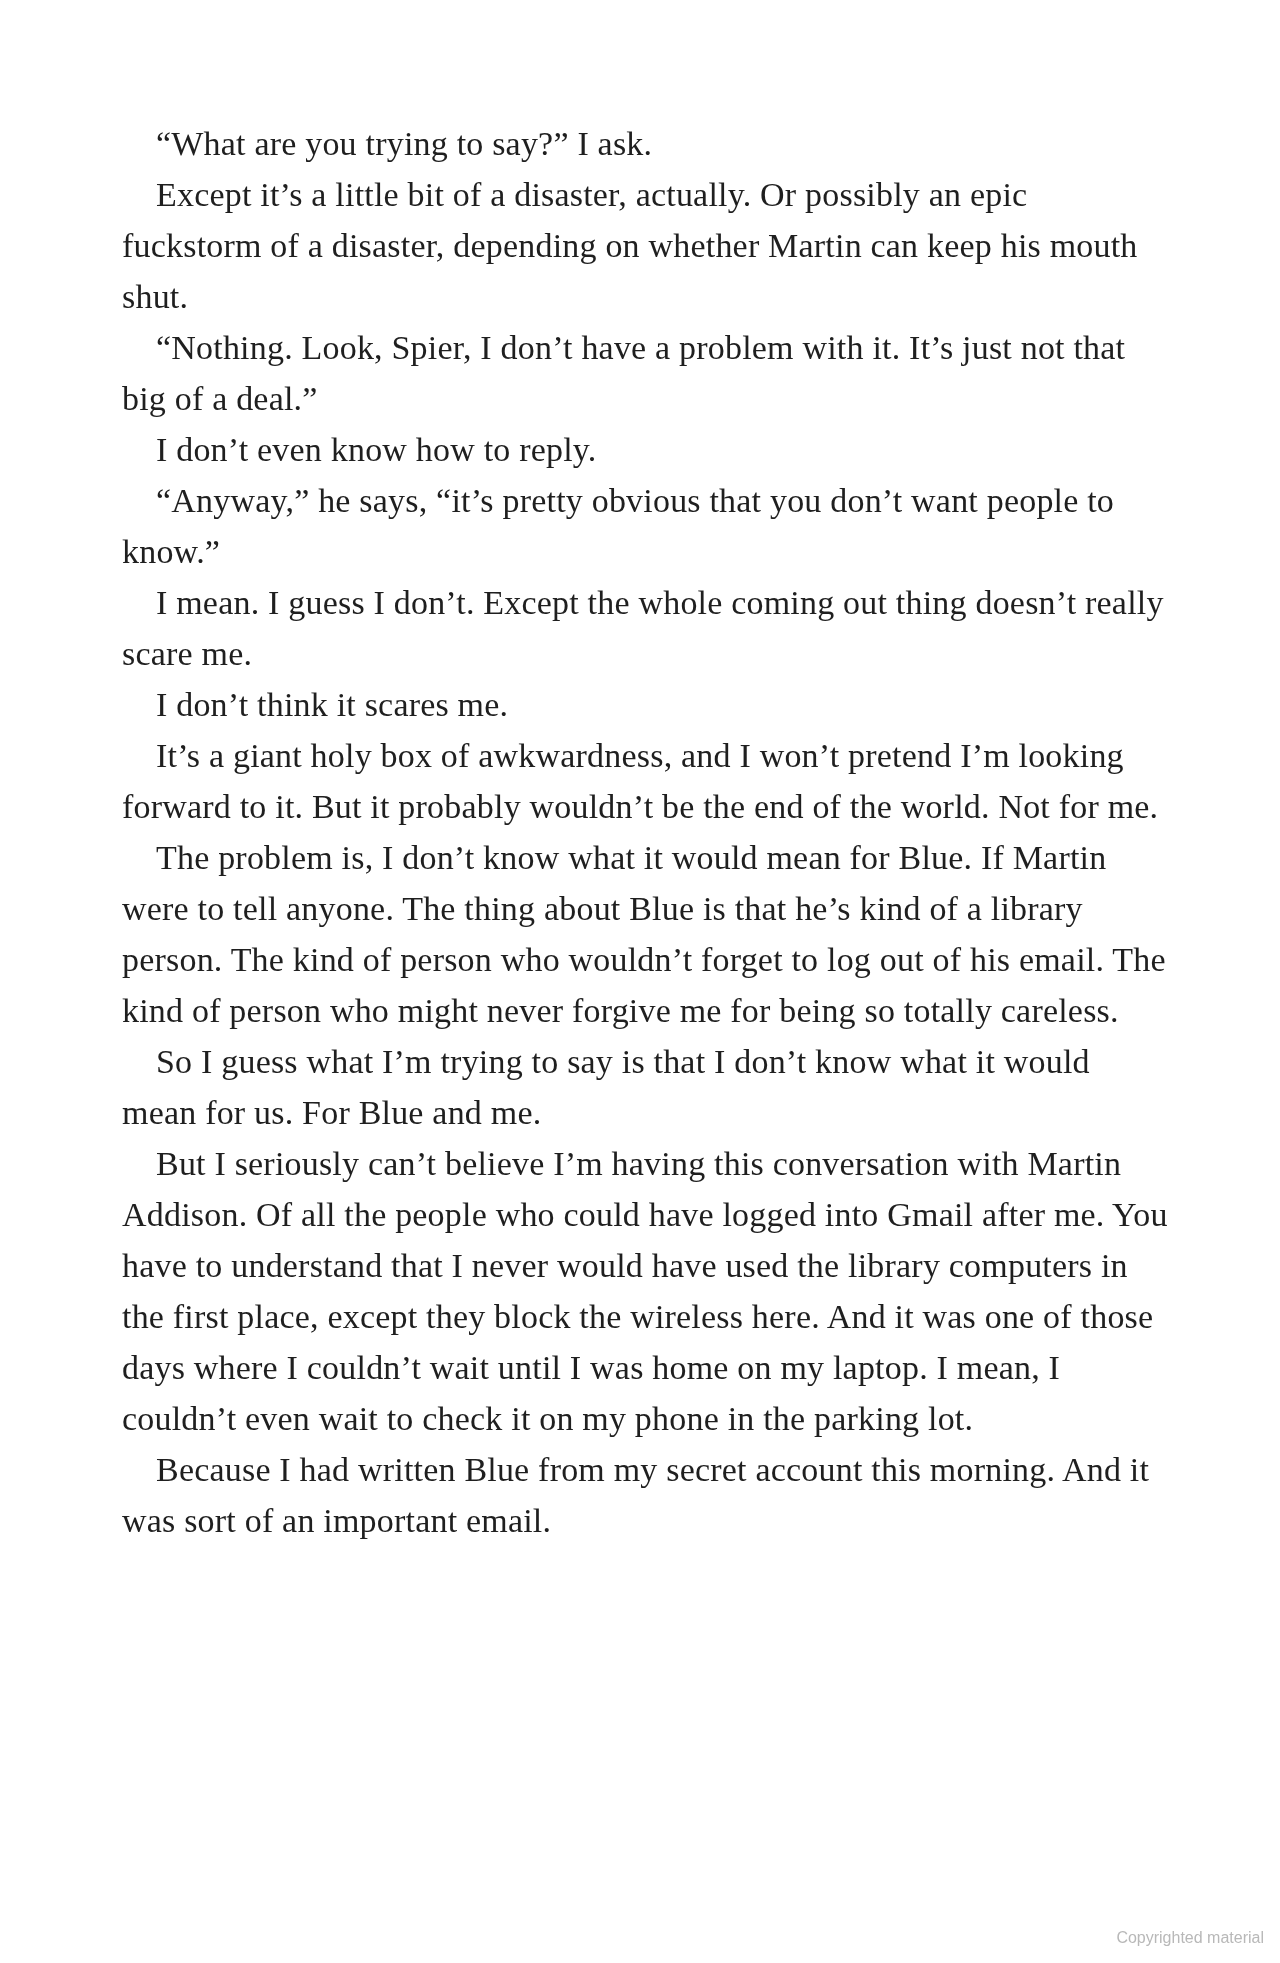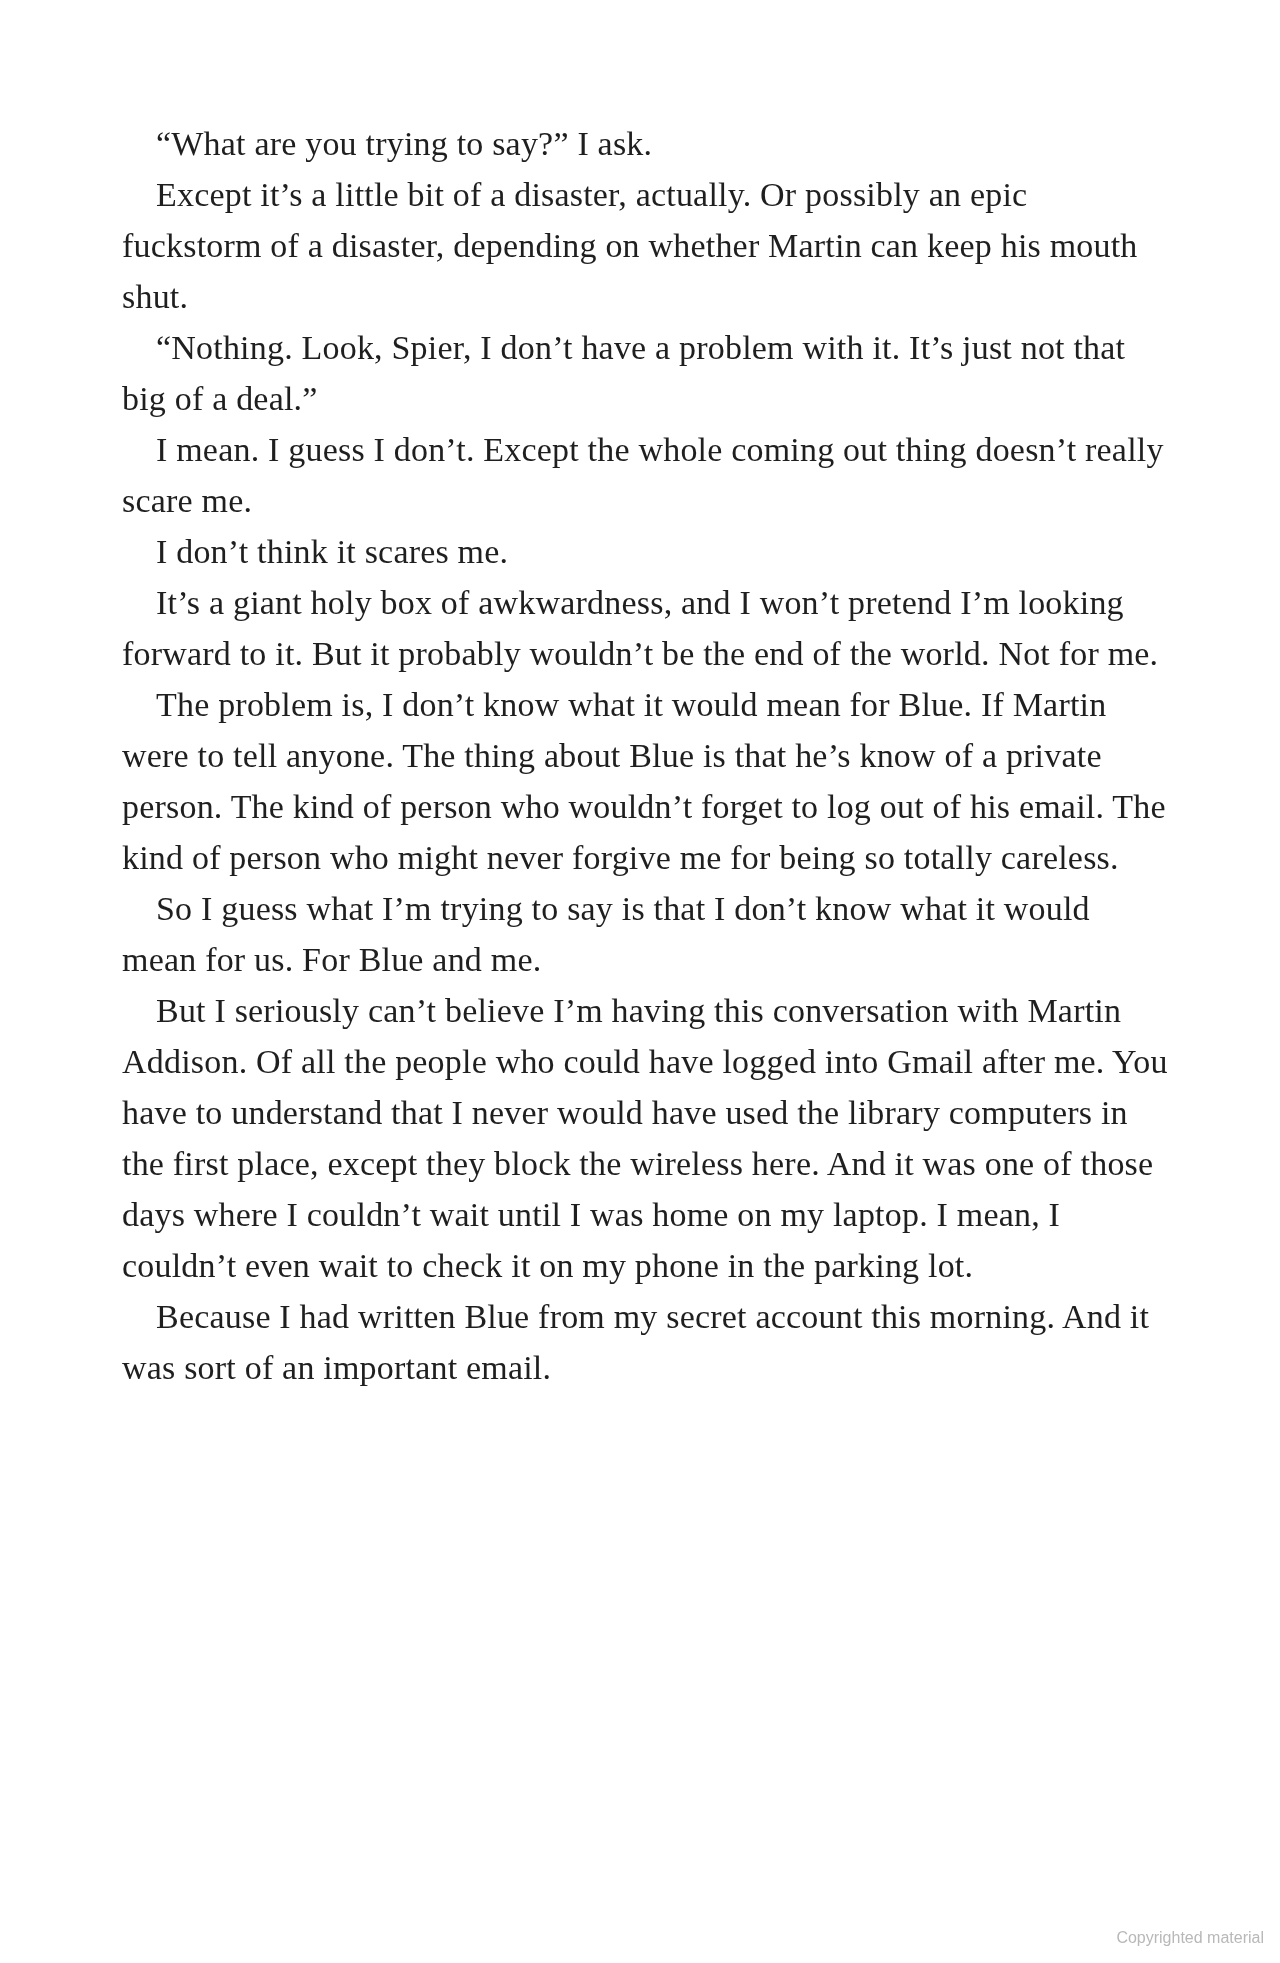--- a/index.html
+++ b/index.html
@@ -40,23 +40,25 @@
   }
 </style>
 </head>
 <body>
 
 <main class="page">
   <div class="text-block" id="text-block">
       <p>“What are you trying to say?” I ask.</p>
       <p>Except it’s a little bit of a disaster, actually. Or possibly an epic fuckstorm of a disaster, depending on whether Martin can keep his mouth shut.</p>
       <p>“Nothing. Look, Spier, I don’t have a problem with it. It’s just not that big of a deal.”</p>
+      <p>I don’t even know how to reply.</p>
+      <p>“Anyway,” he says, “it’s pretty obvious that you don’t want people to know.”</p>
       <p>I mean. I guess I don’t. Except the whole coming out thing doesn’t really scare me.</p>
       <p>I don’t think it scares me.</p>
       <p>It’s a giant holy box of awkwardness, and I won’t pretend I’m looking forward to it. But it probably wouldn’t be the end of the world. Not for me.</p>
-      <p>The problem is, I don’t know what it would mean for Blue. If Martin were to tell anyone. The thing about Blue is that he’s know of a private person. The kind of person who wouldn’t forget to log out of his email. The kind of person who might never forgive me for being so totally careless.</p>
+      <p>The problem is, I don’t know what it would mean for Blue. If Martin were to tell anyone. The thing about Blue is that he’s kind of a library person. The kind of person who wouldn’t forget to log out of his email. The kind of person who might never forgive me for being so totally careless.</p>
       <p>So I guess what I’m trying to say is that I don’t know what it would mean for us. For Blue and me.</p>
       <p>But I seriously can’t believe I’m having this conversation with Martin Addison. Of all the people who could have logged into Gmail after me. You have to understand that I never would have used the library computers in the first place, except they block the wireless here. And it was one of those days where I couldn’t wait until I was home on my laptop. I mean, I couldn’t even wait to check it on my phone in the parking lot.</p>
       <p>Because I had written Blue from my secret account this morning. And it was sort of an important email.</p>
     </div>
 </main>
 
 <div class="footer-note">Copyrighted material</div>
 
 </body></html>

